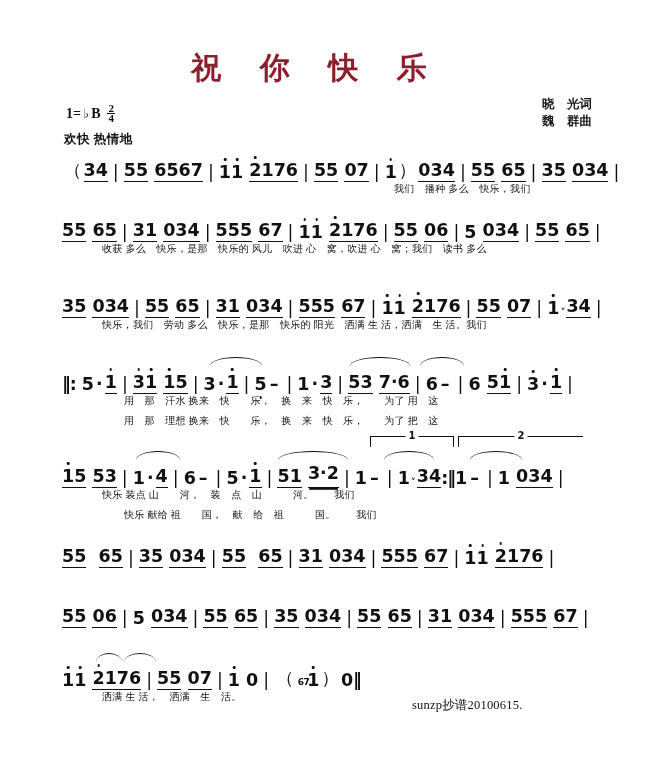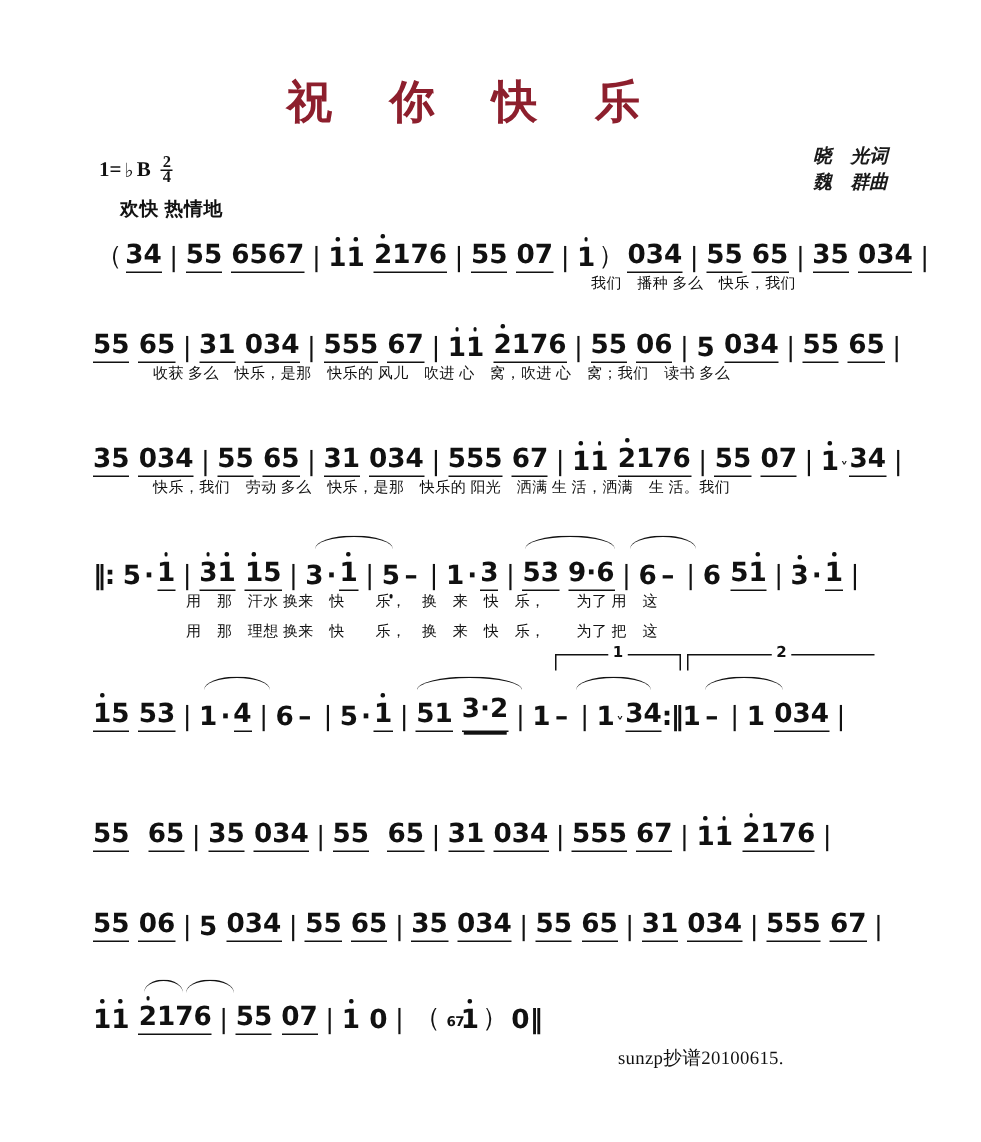--- a/index.html
+++ b/index.html
@@ -32,21 +32,20 @@
   }
   .credits {
     position: absolute;
     top: 96px;
     right: 62px;
     text-align: left;
     font-size: 12.5px;
     line-height: 17px;
     font-weight: 700;
     color: #1a1a1a;
-    font-style: italic;
   }
   .credit-line { white-space: pre; }
 
   .keysig {
     position: absolute;
     left: 66px;
     top: 104px;
     font-size: 14px;
     font-weight: 700;
     display: flex;
@@ -63,21 +62,21 @@
     font-weight: 700;
     margin-left: 5px;
     position: relative;
     top: 0px;
   }
   .meter .num { border-bottom: 1.4px solid #111; padding: 0 1px; }
   .meter .den { padding: 0 1px; }
 
   .tempo {
     position: absolute;
-    left: 80px;
+    left: 64px;
     top: 131px;
     font-size: 12.5px;
     font-weight: 600;
     letter-spacing: 0.5px;
   }
 
   
   .system {
     position: absolute;
     left: 62px;
@@ -327,21 +326,21 @@
     <span class="bar">|</span>
     <span class="n">3</span><span class="dot-sep">·</span><span class="beam1 n oct-up">1</span>
     <span class="bar">|</span>
     <span class="n oct-dn">5</span>
     <span class="dash">–</span>
     <span class="bar">|</span>
     <span class="n">1</span><span class="dot-sep">·</span><span class="beam1 n">3</span>
     <span class="bar">|</span>
     <span class="beam1 n">53</span>
     <span>&nbsp;</span>
-    <span class="beam1 n">9·6</span>
+    <span class="beam1 n">7·6</span>
     <span class="bar">|</span>
     <span class="n">6</span>
     <span class="dash">–</span>
     <span class="bar">|</span>
     <span class="n">6</span>
     <span>&nbsp;</span>
     <span class="beam1">5<span class="n oct-up">1</span></span>
     <span class="bar">|</span>
     <span class="n oct-up">3</span><span class="dot-sep">·</span>
     <span class="beam1 n oct-up">1</span>
@@ -392,20 +391,22 @@
     <span class="slur" style="left:322px; width:50px;"></span>
     <span class="slur" style="left:408px; width:52px;"></span>
 
     <span class="volta closed" style="left:308px; width:82px;">
       <span class="vnum">1</span>
     </span>
     <span class="volta" style="left:396px; width:124px;">
       <span class="vnum">2</span>
     </span>
   </div>
+  <div class="lyric-row">快乐 装点 山　　河，　装　点　山　　　河。　　我们</div>
+  <div class="lyric-row second" style="padding-left:22px;">快乐 献给 祖　　国，　献　给　祖　　　国。　　我们</div>
 </div>
 
 <div class="system" style="top:538px;">
   <div class="note-row">
     <span class="beam1 n">55</span>
     <span>&nbsp;&nbsp;</span>
     <span class="beam1 n">65</span>
     <span class="bar">|</span>
     <span class="beam1 n">35</span>
     <span>&nbsp;</span>
@@ -479,15 +480,16 @@
     <span class="bar">|</span>
     <span class="paren">（</span>
     <span class="grace">67</span>
     <span class="n oct-up">1</span>
     <span class="paren">）</span>
     <span class="n">0</span>
     <span class="repeat-close">‖</span>
     <span class="slur" style="left:34px; width:26px;"></span>
     <span class="slur" style="left:62px; width:32px;"></span>
   </div>
+  <div class="lyric-row">洒满 生 活，　洒满　生　活。</div>
 </div>
 
 <div class="footer-credit">sunzp抄谱20100615.</div>
 
 </body></html>

